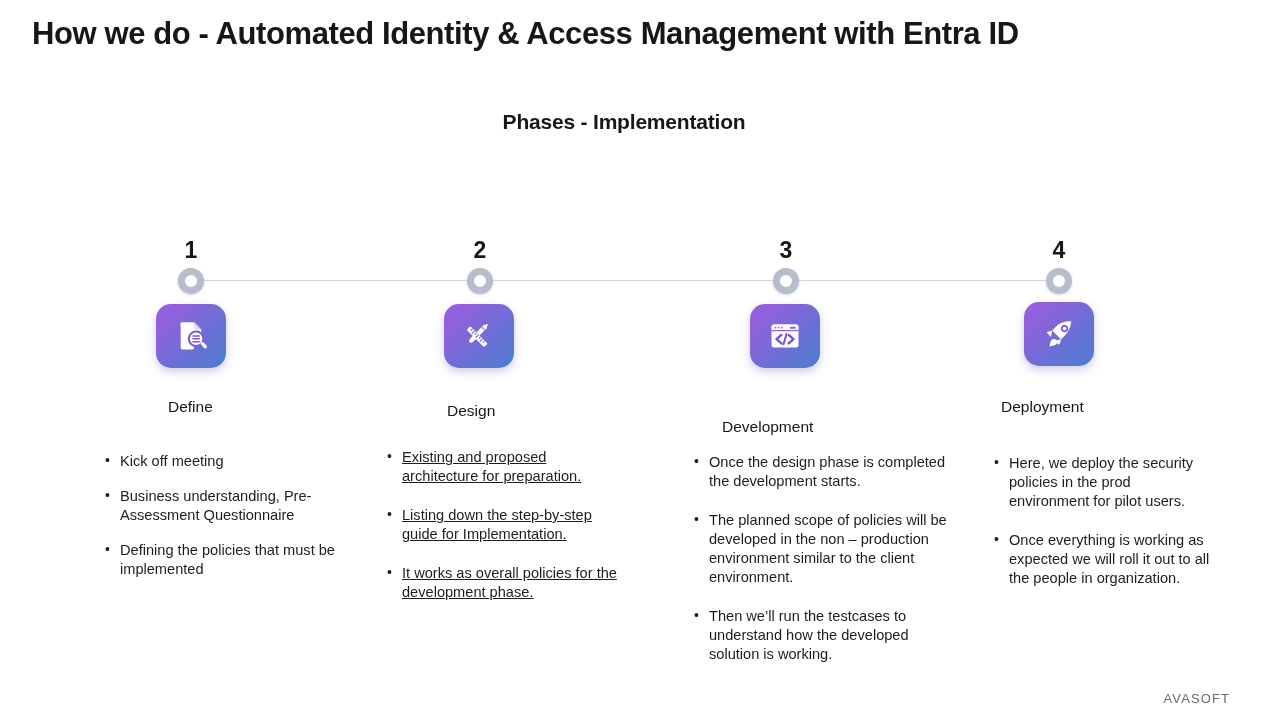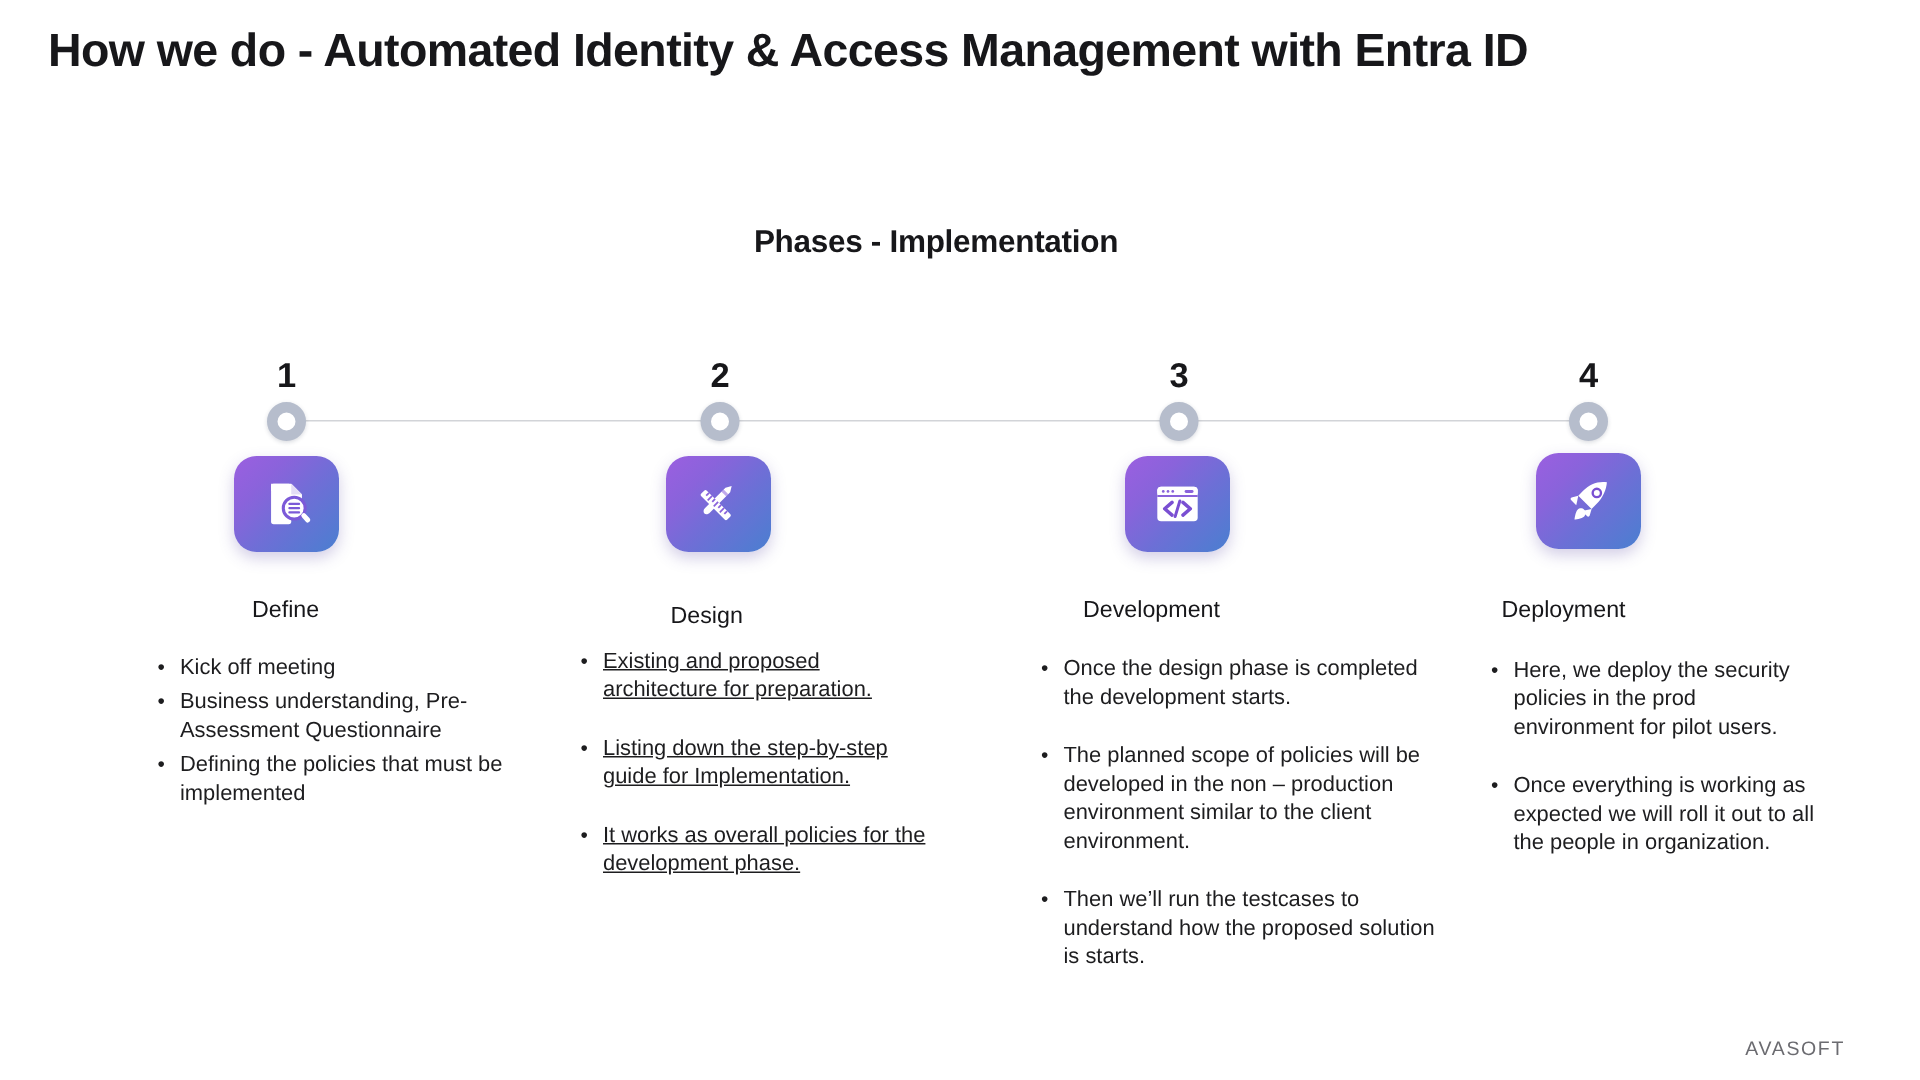--- a/index.html
+++ b/index.html
@@ -39,21 +39,20 @@
   .slide-subtitle {
     position: absolute;
     left: 0;
     right: 0;
     top: 110px;
     text-align: center;
     font-size: 21px;
     font-weight: 700;
     letter-spacing: -0.2px;
     color: #17171a;
-    margin-top: 40px;
   }
 
   
   .timeline {
     position: absolute;
     left: 0;
     top: 0;
     width: 1280px;
     height: 720px;
     pointer-events: none;
@@ -121,20 +120,21 @@
     padding: 0;
     list-style: none;
     font-size: 14.6px;
     line-height: 19px;
     color: #1d1d1f;
   }
   .phase-list li {
     position: relative;
     padding-left: 16px;
     margin-bottom: 4px;
+    margin-top: 16px;
   }
   .phase-list li::before {
     content: "\2022";
     position: absolute;
     left: 1px;
     top: -1px;
     font-size: 14px;
     color: #1d1d1f;
   }
   .phase-list li.spaced {
@@ -227,25 +227,25 @@
         <circle cx="12" cy="13.4" r="1.15" fill="#8a63db"></circle>
         <circle cx="16" cy="13.4" r="1.15" fill="#8a63db"></circle>
         <circle cx="20" cy="13.4" r="1.15" fill="#8a63db"></circle>
         <rect x="30" y="12.2" width="7.5" height="2.5" rx="1.25" fill="#8a63db"></rect>
         <path d="M19.4 22.6L13.2 28l6.2 5.4" stroke="#7a4fd2" stroke-width="2.9" stroke-linecap="round" stroke-linejoin="round" fill="none"></path>
         <path d="M28.6 22.6L34.8 28l-6.2 5.4" stroke="#7a4fd2" stroke-width="2.9" stroke-linecap="round" stroke-linejoin="round" fill="none"></path>
         <line x1="26" y1="21.4" x2="22" y2="34.6" stroke="#7a4fd2" stroke-width="2.5" stroke-linecap="round"></line>
       </svg>
     </span>
   </div>
-  <div class="phase-heading" style="left:722px; top:398px;">Development</div>
+  <div class="phase-heading" style="left:722px; top:418px;">Development</div>
   <ul class="phase-list" style="left:693px; top:437px; width:268px;">
     <li>Once the design phase is completed the development starts.</li>
     <li class="spaced">The planned scope of policies will be developed in the non – production environment similar to the client environment.</li>
-    <li class="spaced">Then we’ll run the testcases to understand how the proposed solution is starts.</li>
+    <li class="spaced">Then we’ll run the testcases to understand how the developed solution is working.</li>
   </ul>
 
   <div class="phase-number" style="left:1039px;">4</div>
   <div class="phase-node" style="left:1046px;"></div>
   <div class="phase-tile" style="left:1024px; top:302px;">
     <span>
       <svg width="38" height="38" viewBox="0 0 48 48" fill="none" aria-hidden="true">
         <path d="M39.5 8.2c-7.9-1.1-14.6 1.8-19.8 7l-4.3 4.3 11.2 11.2 4.3-4.3c5.2-5.2 8.1-11.9 8.6-18.2z" fill="#ffffff"></path>
         <circle cx="31" cy="17.2" r="3.5" fill="#ffffff" stroke="#7a4fd2" stroke-width="2"></circle>
         <path d="M15.4 19.5l-5.6 1.6c-.9.3-1.2 1.4-.5 2.1l4.4 4.4z" fill="#ffffff"></path>

